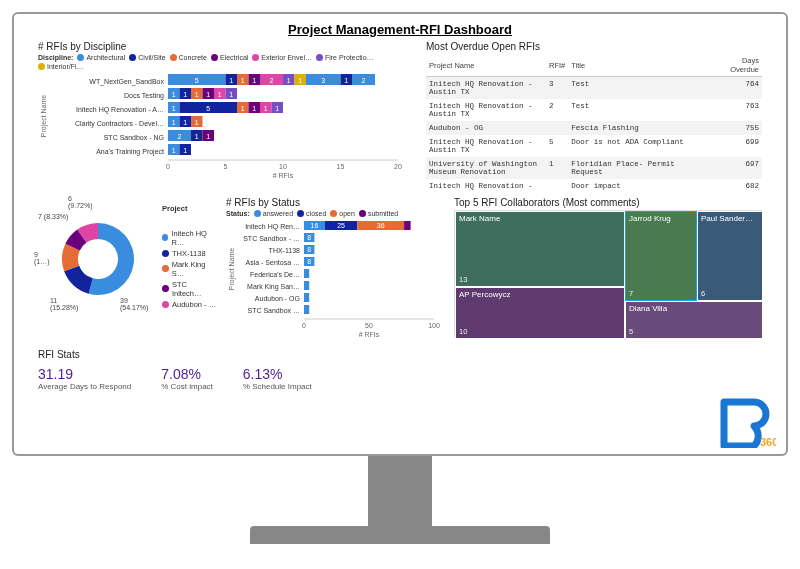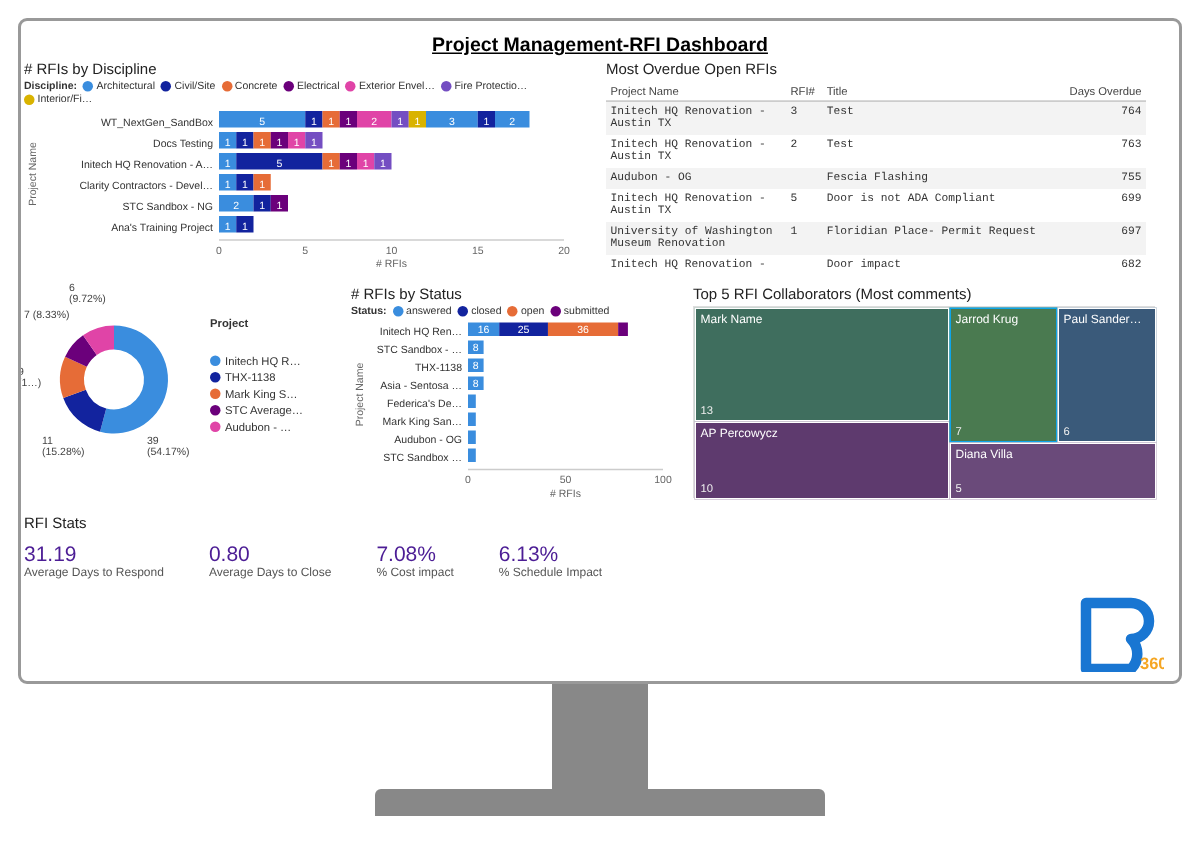--- a/index.html
+++ b/index.html
@@ -1,17 +1,17 @@
 <!DOCTYPE html>
 <html><head>
 <meta charset="utf-8">
 <style>
 * { box-sizing: border-box; margin: 0; padding: 0; }
 body { font-family: "Segoe UI", Arial, sans-serif; background: #fff; width: 800px; height: 569px; overflow: hidden; }
-.monitor { position: absolute; left: 12px; top: 12px; width: 776px; height: 444px; border: 2px solid #999; border-radius: 6px; background: #fff; padding: 8px 2px; overflow: hidden; }
+.monitor { position: absolute; left: 12px; top: 12px; width: 776px; height: 444px; border: 2px solid #999; border-radius: 6px; background: #fff; padding: 8px 24px; overflow: hidden; }
 .stand-neck { position: absolute; left: 368px; top: 456px; width: 64px; height: 72px; background: #888; }
 .stand-base { position: absolute; left: 250px; top: 526px; width: 300px; height: 18px; background: #888; border-radius: 4px 4px 0 0; }
 .title { text-align: center; font-weight: 700; text-decoration: underline; font-size: 13px; margin-bottom: 4px; }
 .row { display: flex; gap: 8px; }
 .panel { position: relative; }
 .ptitle { font-size: 10px; font-weight: 400; color: #222; margin-bottom: 2px; }
 .legend { font-size: 7px; color: #333; display: flex; flex-wrap: wrap; gap: 2px 4px; align-items: center; margin-bottom: 2px; }
 .lg { display: inline-flex; align-items: center; gap: 2px; }
 .sw { width: 7px; height: 7px; border-radius: 50%; display: inline-block; }
 .axis-label { font-size: 7px; fill: #666; }
@@ -234,21 +234,21 @@
             <div>
               <span class="sw" style="background: rgb(18, 35, 158);"></span>
               <span>THX-1138</span>
             </div>
             <div>
               <span class="sw" style="background: rgb(230, 108, 55);"></span>
               <span>Mark King S…</span>
             </div>
             <div>
               <span class="sw" style="background: rgb(107, 0, 123);"></span>
-              <span>STC Average…</span>
+              <span>STC Initech…</span>
             </div>
             <div>
               <span class="sw" style="background: rgb(224, 68, 167);"></span>
               <span>Audubon - …</span>
             </div>
           </div>
       </div>
     </div>
 
     <div class="panel" style="width:220px">
@@ -335,24 +335,20 @@
   </div>
 
   <div class="panel" style="margin-top:6px">
     <div class="ptitle">RFI Stats</div>
     <div class="stats" id="stats-row">
         <div>
           <div class="stat-val">31.19</div>
           <div class="stat-lbl">Average Days to Respond</div>
         </div>
         <div>
-          <div class="stat-val">0.80</div>
-          <div class="stat-lbl">Average Days to Close</div>
-        </div>
-        <div>
           <div class="stat-val">7.08%</div>
           <div class="stat-lbl">% Cost impact</div>
         </div>
         <div>
           <div class="stat-val">6.13%</div>
           <div class="stat-lbl">% Schedule Impact</div>
         </div>
       </div>
   </div>
 

